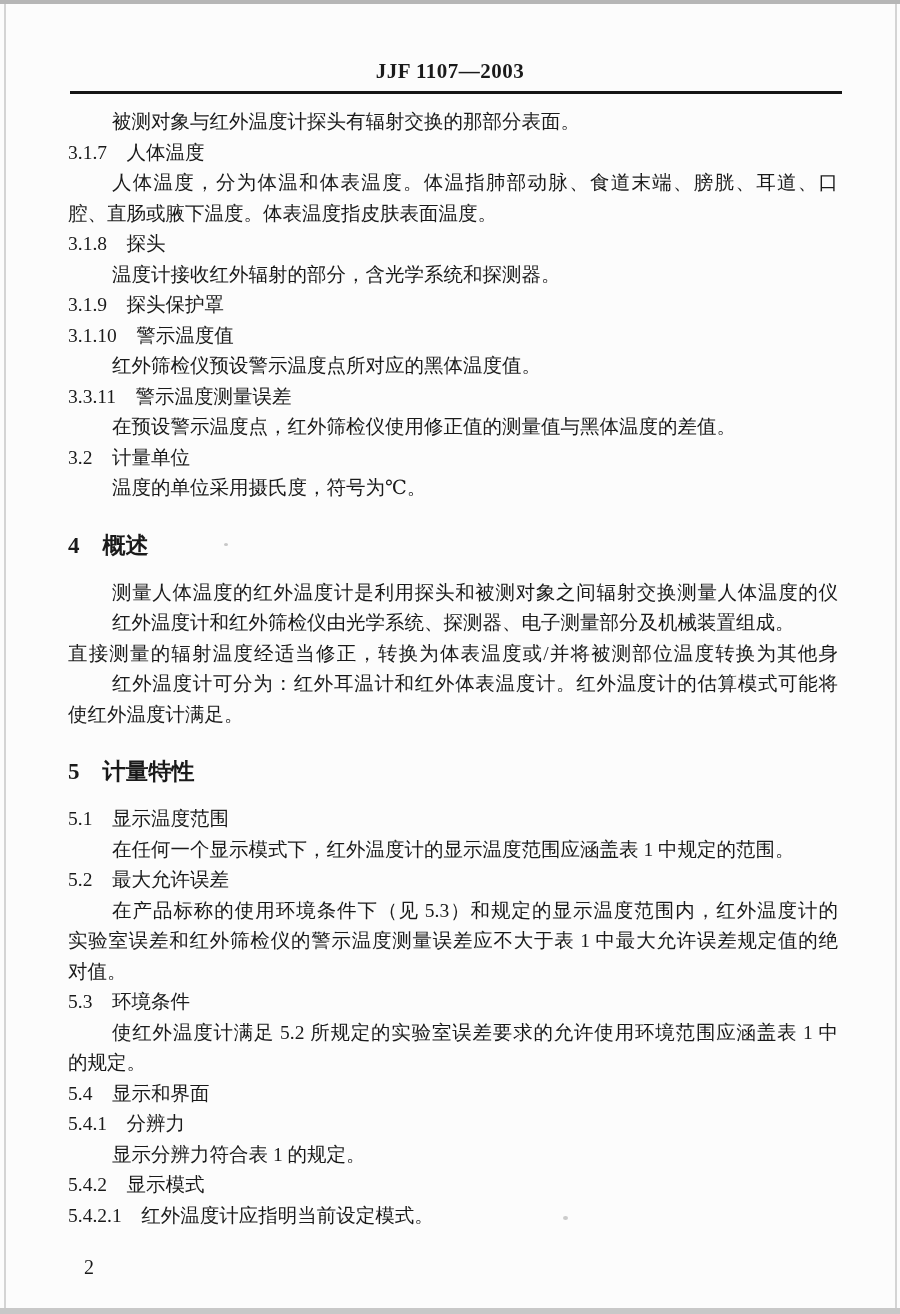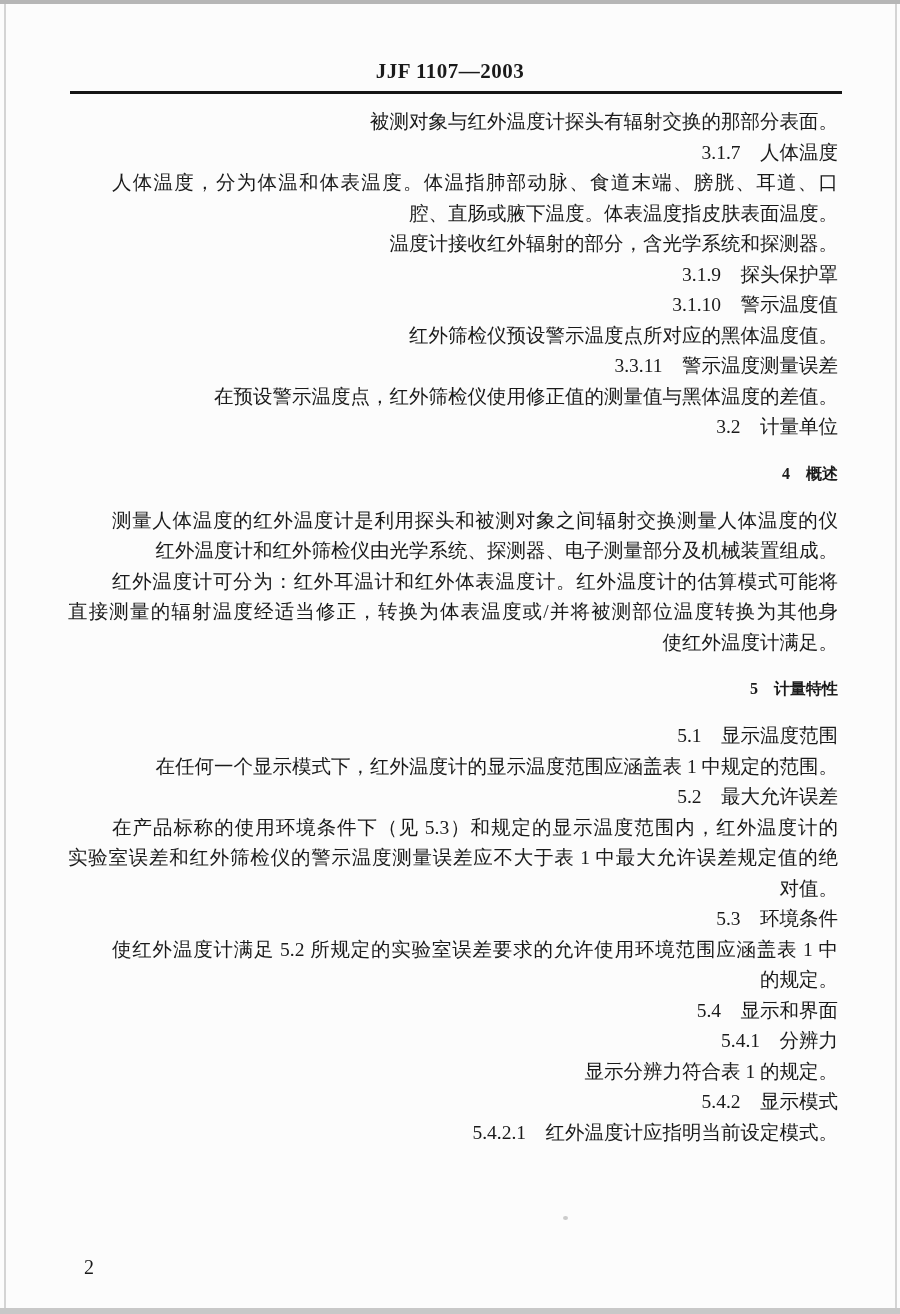--- a/index.html
+++ b/index.html
@@ -28,27 +28,26 @@
   }
 
   .content {
     position: absolute; top: 94px; left: 68px; width: 770px;
     padding-top: 13px;
   }
   .line {
     font-size: 19.5px;
     line-height: 30.5px;
     white-space: pre-wrap;
-    text-align: right;
   }
   .ind { text-indent: 44px; }
   .jl  { text-align: justify; text-align-last: justify; }
   .h1 {
-    font-weight: bold; font-size: 16px; line-height: 32px;
-    margin-top: 15px; margin-bottom: 16px;
+    font-weight: bold; font-size: 23px; line-height: 32px;
+    margin-top: 26px; margin-bottom: 16px;
   }
 
   .pageno { position: absolute; top: 1256px; left: 84px; font-size: 20px; }
 
   .speck { position: absolute; background: #9a9a9a; border-radius: 50%; }
   .speck-1 { left: 224px; top: 543px;  width: 4px; height: 3px; opacity: .55; }
   .speck-2 { left: 563px; top: 1216px; width: 5px; height: 4px; opacity: .5; }
 </style>
 </head>
 <body>
@@ -61,32 +60,34 @@
   <div class="bar-bottom"></div>
 
   <div class="std-code">JJF 1107—2003</div>
   <div class="header-rule"></div>
 
   <div class="content">
     <div class="line ind">被测对象与红外温度计探头有辐射交换的那部分表面。</div>
     <div class="line">3.1.7　人体温度</div>
     <div class="line ind jl">人体温度，分为体温和体表温度。体温指肺部动脉、食道末端、膀胱、耳道、口</div>
     <div class="line">腔、直肠或腋下温度。体表温度指皮肤表面温度。</div>
+    <div class="line">3.1.8　探头</div>
     <div class="line ind">温度计接收红外辐射的部分，含光学系统和探测器。</div>
     <div class="line">3.1.9　探头保护罩</div>
     <div class="line">3.1.10　警示温度值</div>
     <div class="line ind">红外筛检仪预设警示温度点所对应的黑体温度值。</div>
     <div class="line">3.3.11　警示温度测量误差</div>
     <div class="line ind">在预设警示温度点，红外筛检仪使用修正值的测量值与黑体温度的差值。</div>
     <div class="line">3.2　计量单位</div>
+    <div class="line ind">温度的单位采用摄氏度，符号为℃。</div>
     <div class="line h1">4　概述</div>
     <div class="line ind jl">测量人体温度的红外温度计是利用探头和被测对象之间辐射交换测量人体温度的仪</div>
     <div class="line ind">红外温度计和红外筛检仪由光学系统、探测器、电子测量部分及机械装置组成。</div>
+    <div class="line jl">直接测量的辐射温度经适当修正，转换为体表温度或/并将被测部位温度转换为其他身</div>
     <div class="line ind jl">红外温度计可分为：红外耳温计和红外体表温度计。红外温度计的估算模式可能将</div>
-    <div class="line jl">直接测量的辐射温度经适当修正，转换为体表温度或/并将被测部位温度转换为其他身</div>
     <div class="line">使红外温度计满足。</div>
     <div class="line h1">5　计量特性</div>
     <div class="line">5.1　显示温度范围</div>
     <div class="line ind">在任何一个显示模式下，红外温度计的显示温度范围应涵盖表 1 中规定的范围。</div>
     <div class="line">5.2　最大允许误差</div>
     <div class="line ind jl">在产品标称的使用环境条件下（见 5.3）和规定的显示温度范围内，红外温度计的</div>
     <div class="line jl">实验室误差和红外筛检仪的警示温度测量误差应不大于表 1 中最大允许误差规定值的绝</div>
     <div class="line">对值。</div>
     <div class="line">5.3　环境条件</div>
     <div class="line ind jl">使红外温度计满足 5.2 所规定的实验室误差要求的允许使用环境范围应涵盖表 1 中</div>

